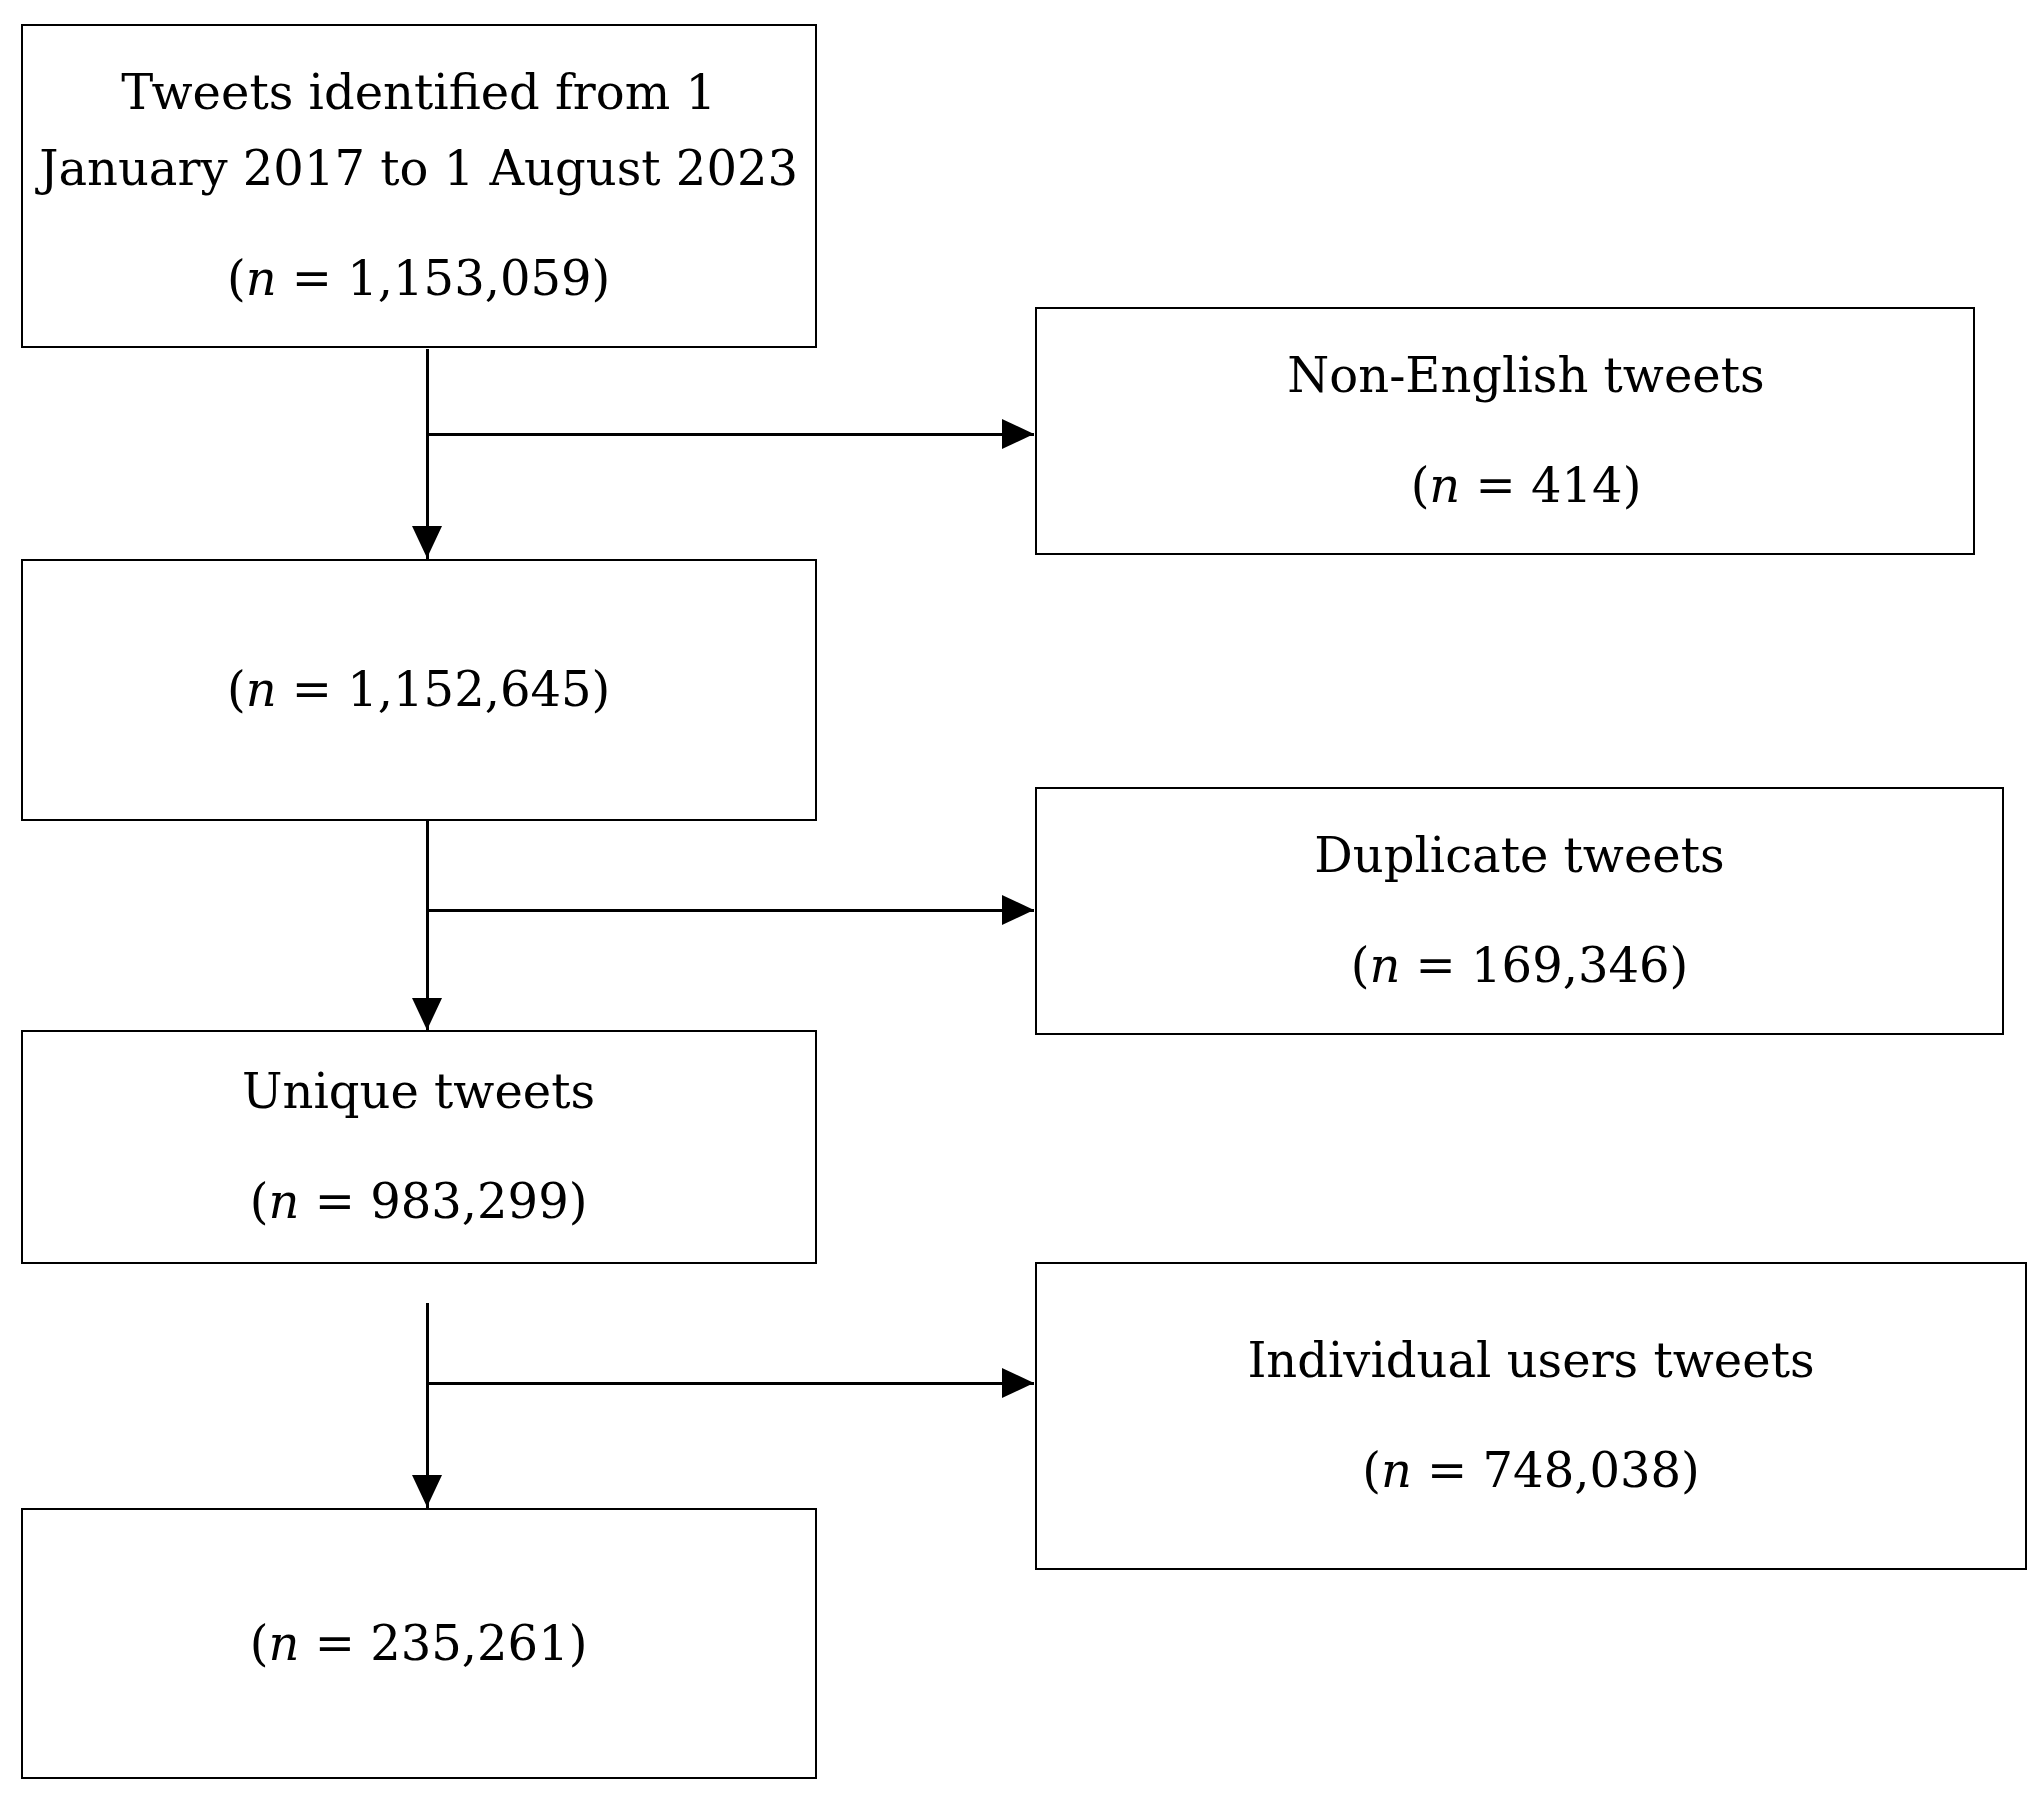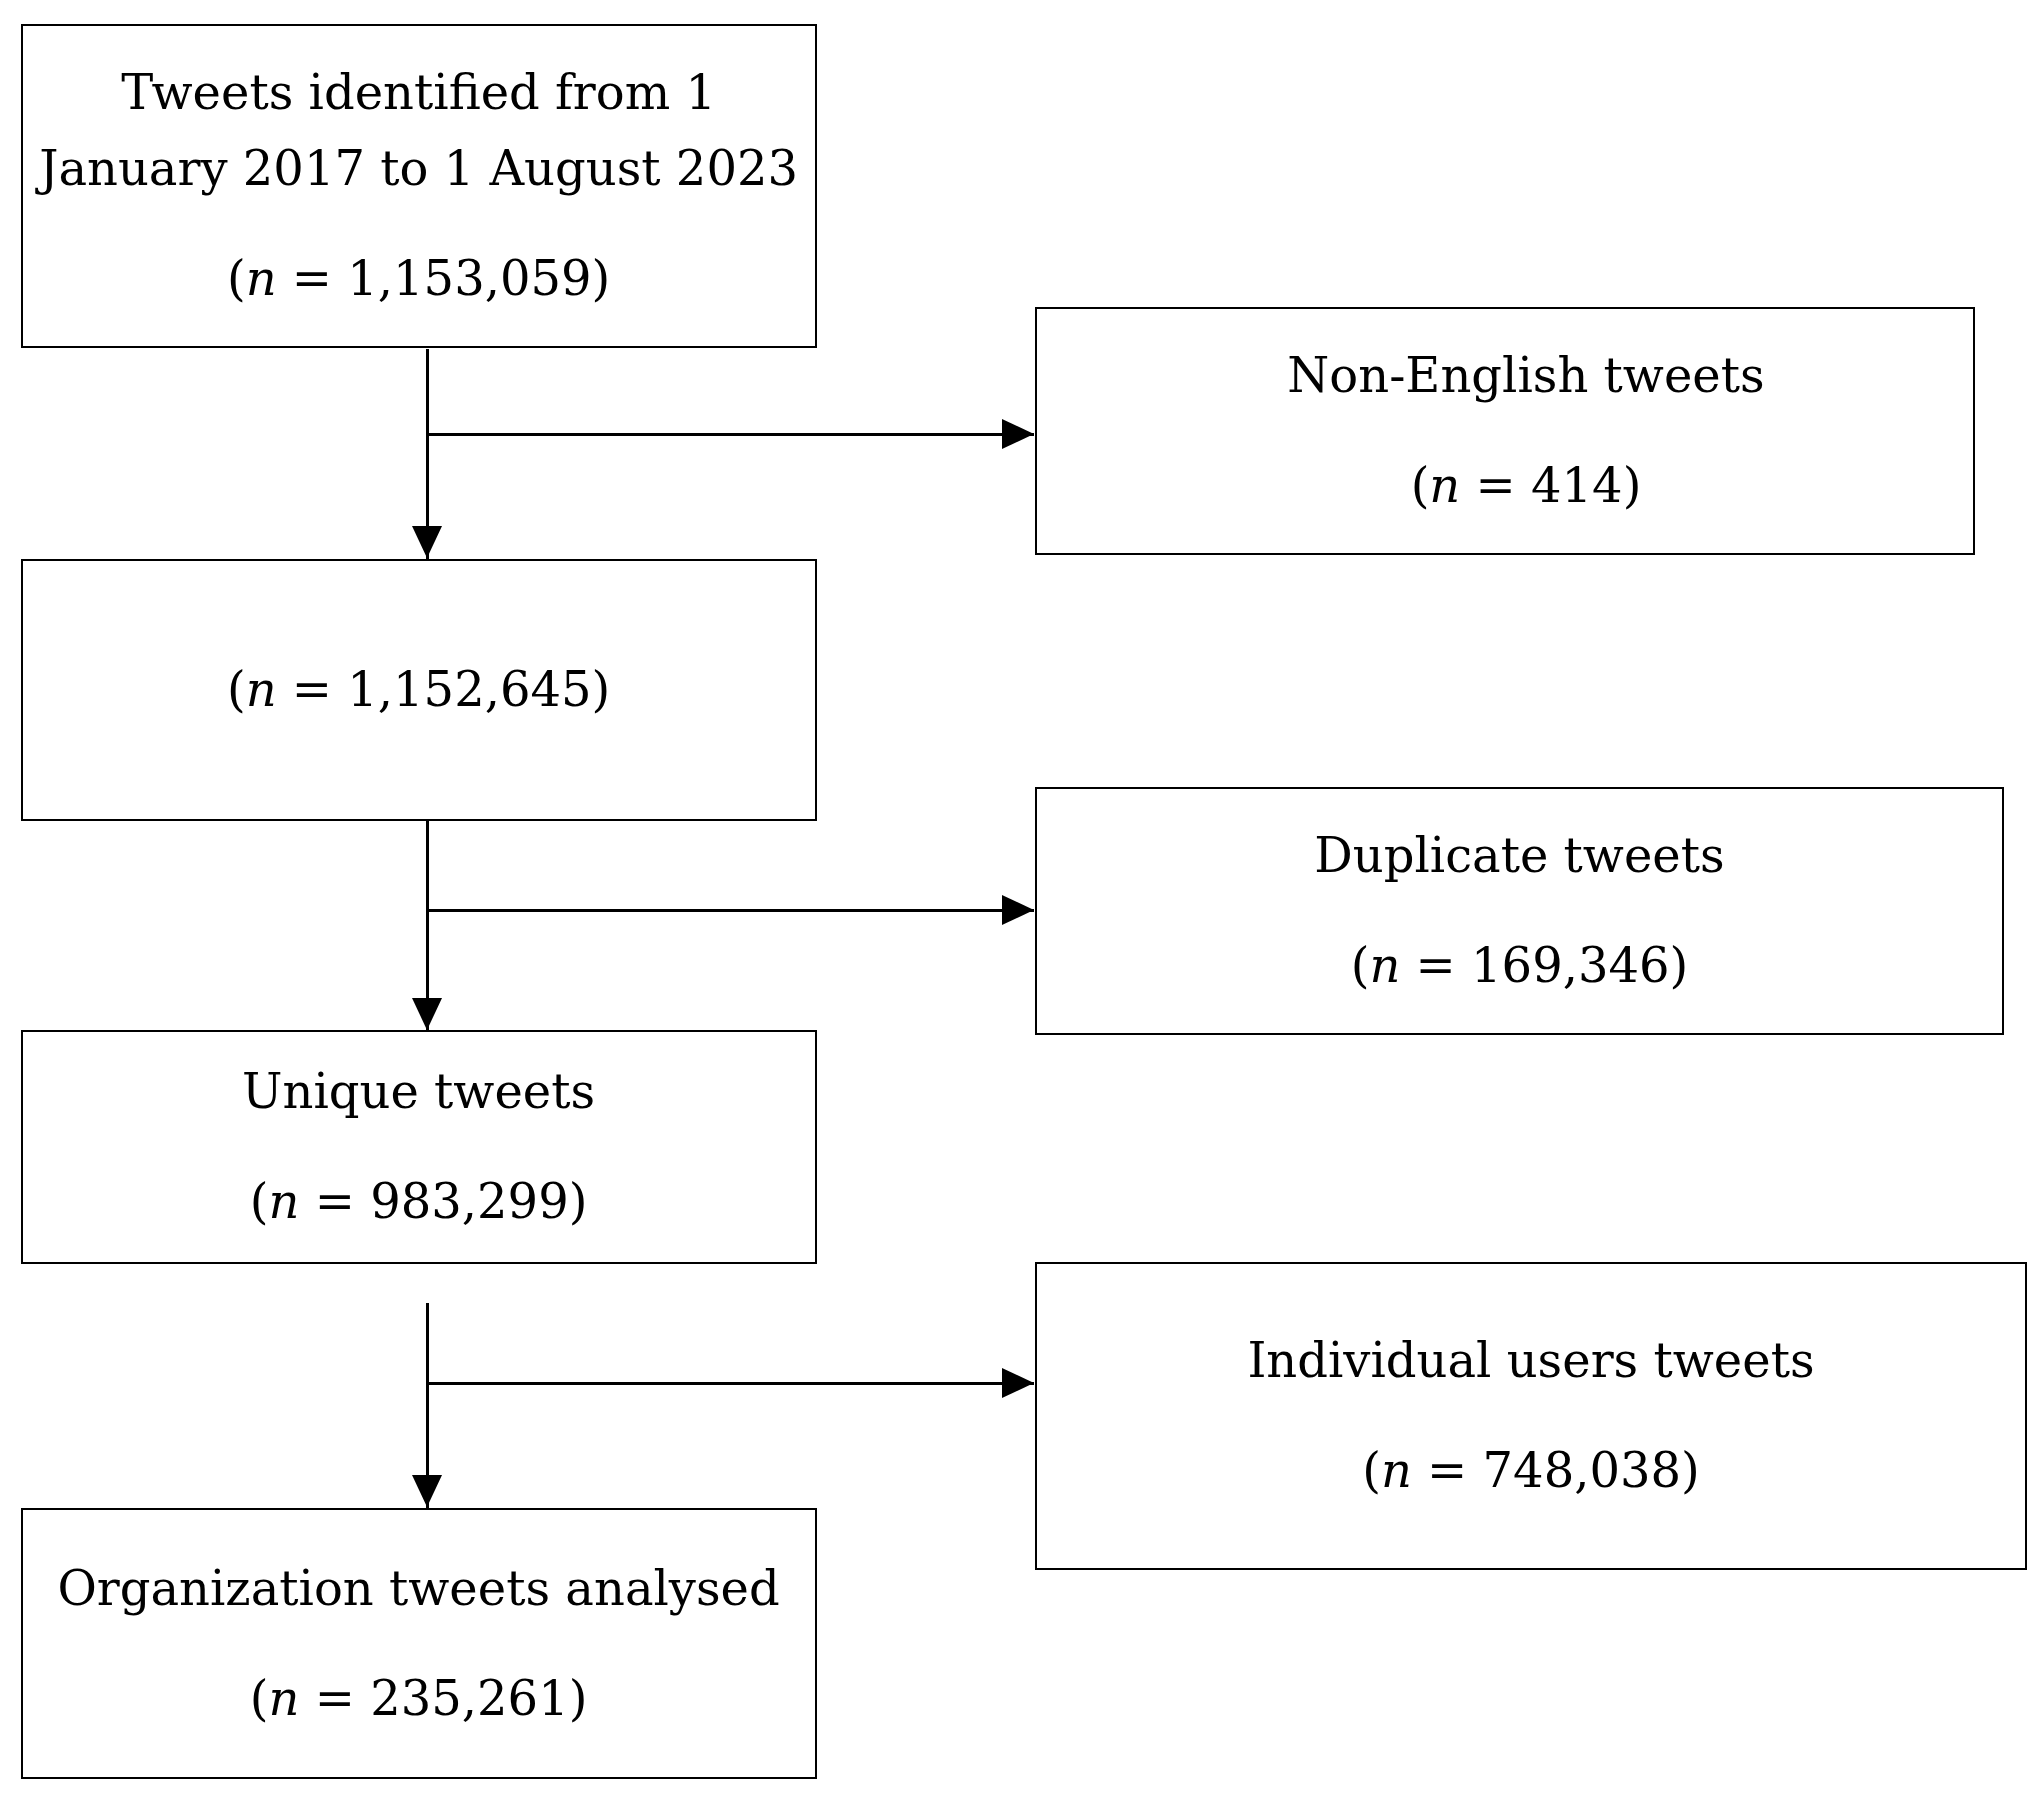--- a/index.html
+++ b/index.html
@@ -110,23 +110,20 @@
   </div>
 
   <div class="box" id="box-individual">
     <div class="title">
       <span class="line">Individual users tweets</span>
     </div>
     <div class="stat"><span>(</span><span class="nvar">n</span><span>&nbsp;=&nbsp;748,038)</span></div>
   </div>
 
   <div class="box" id="box-organization">
-    <div class="title">
-      <span class="line">Organization tweets analysed</span>
-    </div>
     <div class="stat"><span>(</span><span class="nvar">n</span><span>&nbsp;=&nbsp;235,261)</span></div>
   </div>
 
   <div class="vline" id="v1"></div>
   <div class="arrow-down" id="a1down"></div>
   <div class="hline" id="b1"></div>
   <div class="arrow-right" id="a1right"></div>
 
   <div class="vline" id="v2"></div>
   <div class="arrow-down" id="a2down"></div>

